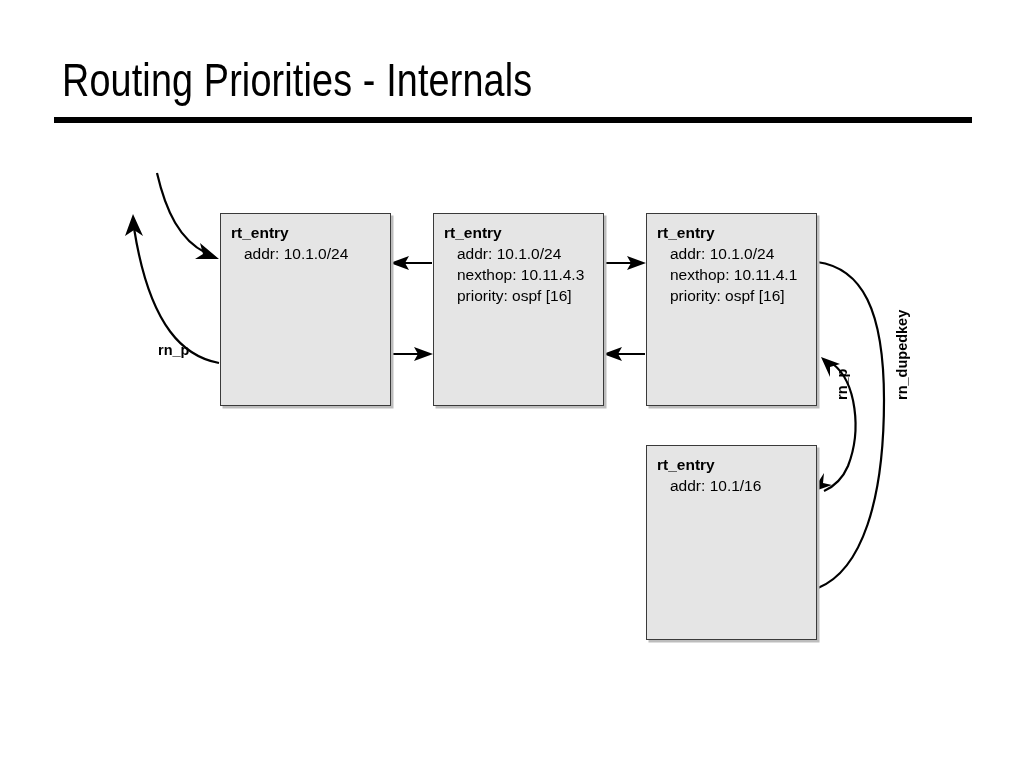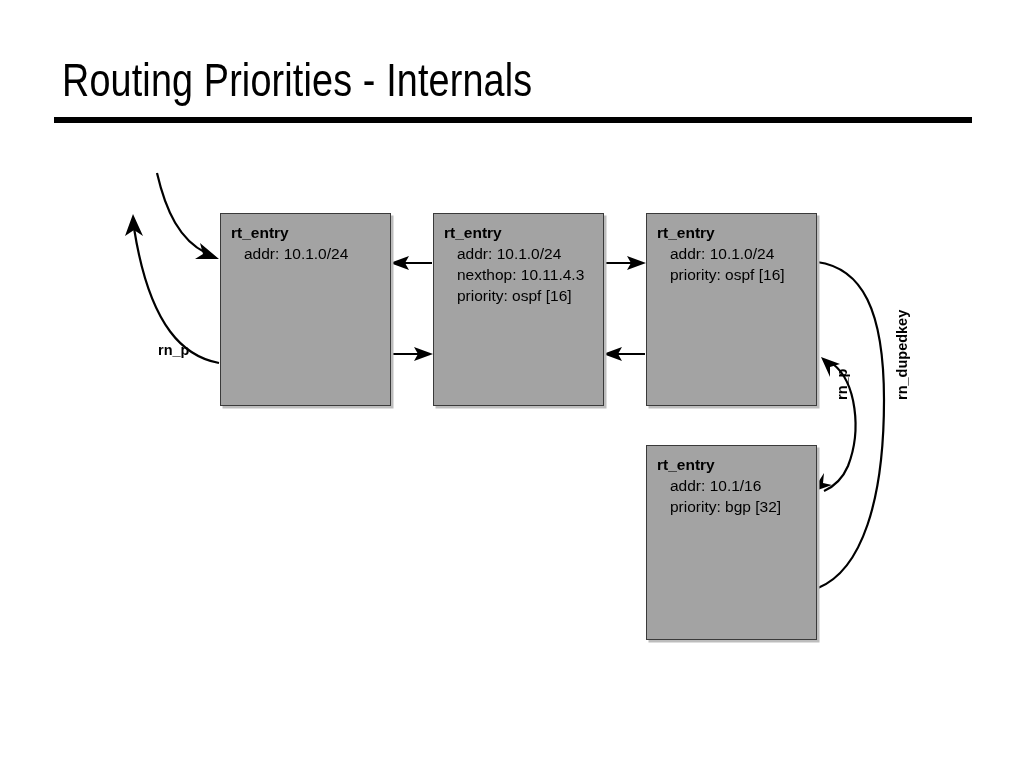--- a/index.html
+++ b/index.html
@@ -36,21 +36,21 @@
     top: 117px;
     width: 918px;
     height: 6px;
     background: #000000;
   }
 
   
   .rt-box {
     position: absolute;
     box-sizing: border-box;
-    background: #a3a3a3;
+    background: #e5e5e5;
     border: 1.6px solid #3a3a3a;
     box-shadow: 2.5px 2.5px 0 0 #bdbdbd;
   }
   .rt-box .box-inner {
     padding: 9px 0 0 10px;
   }
   .rt-title {
     font-size: 15.5px;
     font-weight: bold;
     line-height: 20px;
@@ -174,29 +174,29 @@
     <div class="rt-line">addr: 10.1.0/24</div>
     <div class="rt-line">nexthop: 10.11.4.3</div>
     <div class="rt-line">priority: ospf [16]</div>
   </div>
 </div>
 
 <div class="rt-box" id="box-3">
   <div class="box-inner">
     <div class="rt-title">rt_entry</div>
     <div class="rt-line">addr: 10.1.0/24</div>
+    <div class="rt-line">nexthop: 10.11.4.1</div>
     <div class="rt-line">priority: ospf [16]</div>
   </div>
 </div>
 
 <div class="rt-box" id="box-4">
   <div class="box-inner">
     <div class="rt-title">rt_entry</div>
     <div class="rt-line">addr: 10.1/16</div>
-    <div class="rt-line">priority: bgp [32]</div>
   </div>
 </div>
 
 <div class="edge-label" id="label-rn-p-left">rn_p</div>
 
 <div class="edge-label" id="label-rn-p-right">rn_p</div>
 
 <div class="edge-label" id="label-rn-dupedkey">rn_dupedkey</div>
 
 </body></html>

